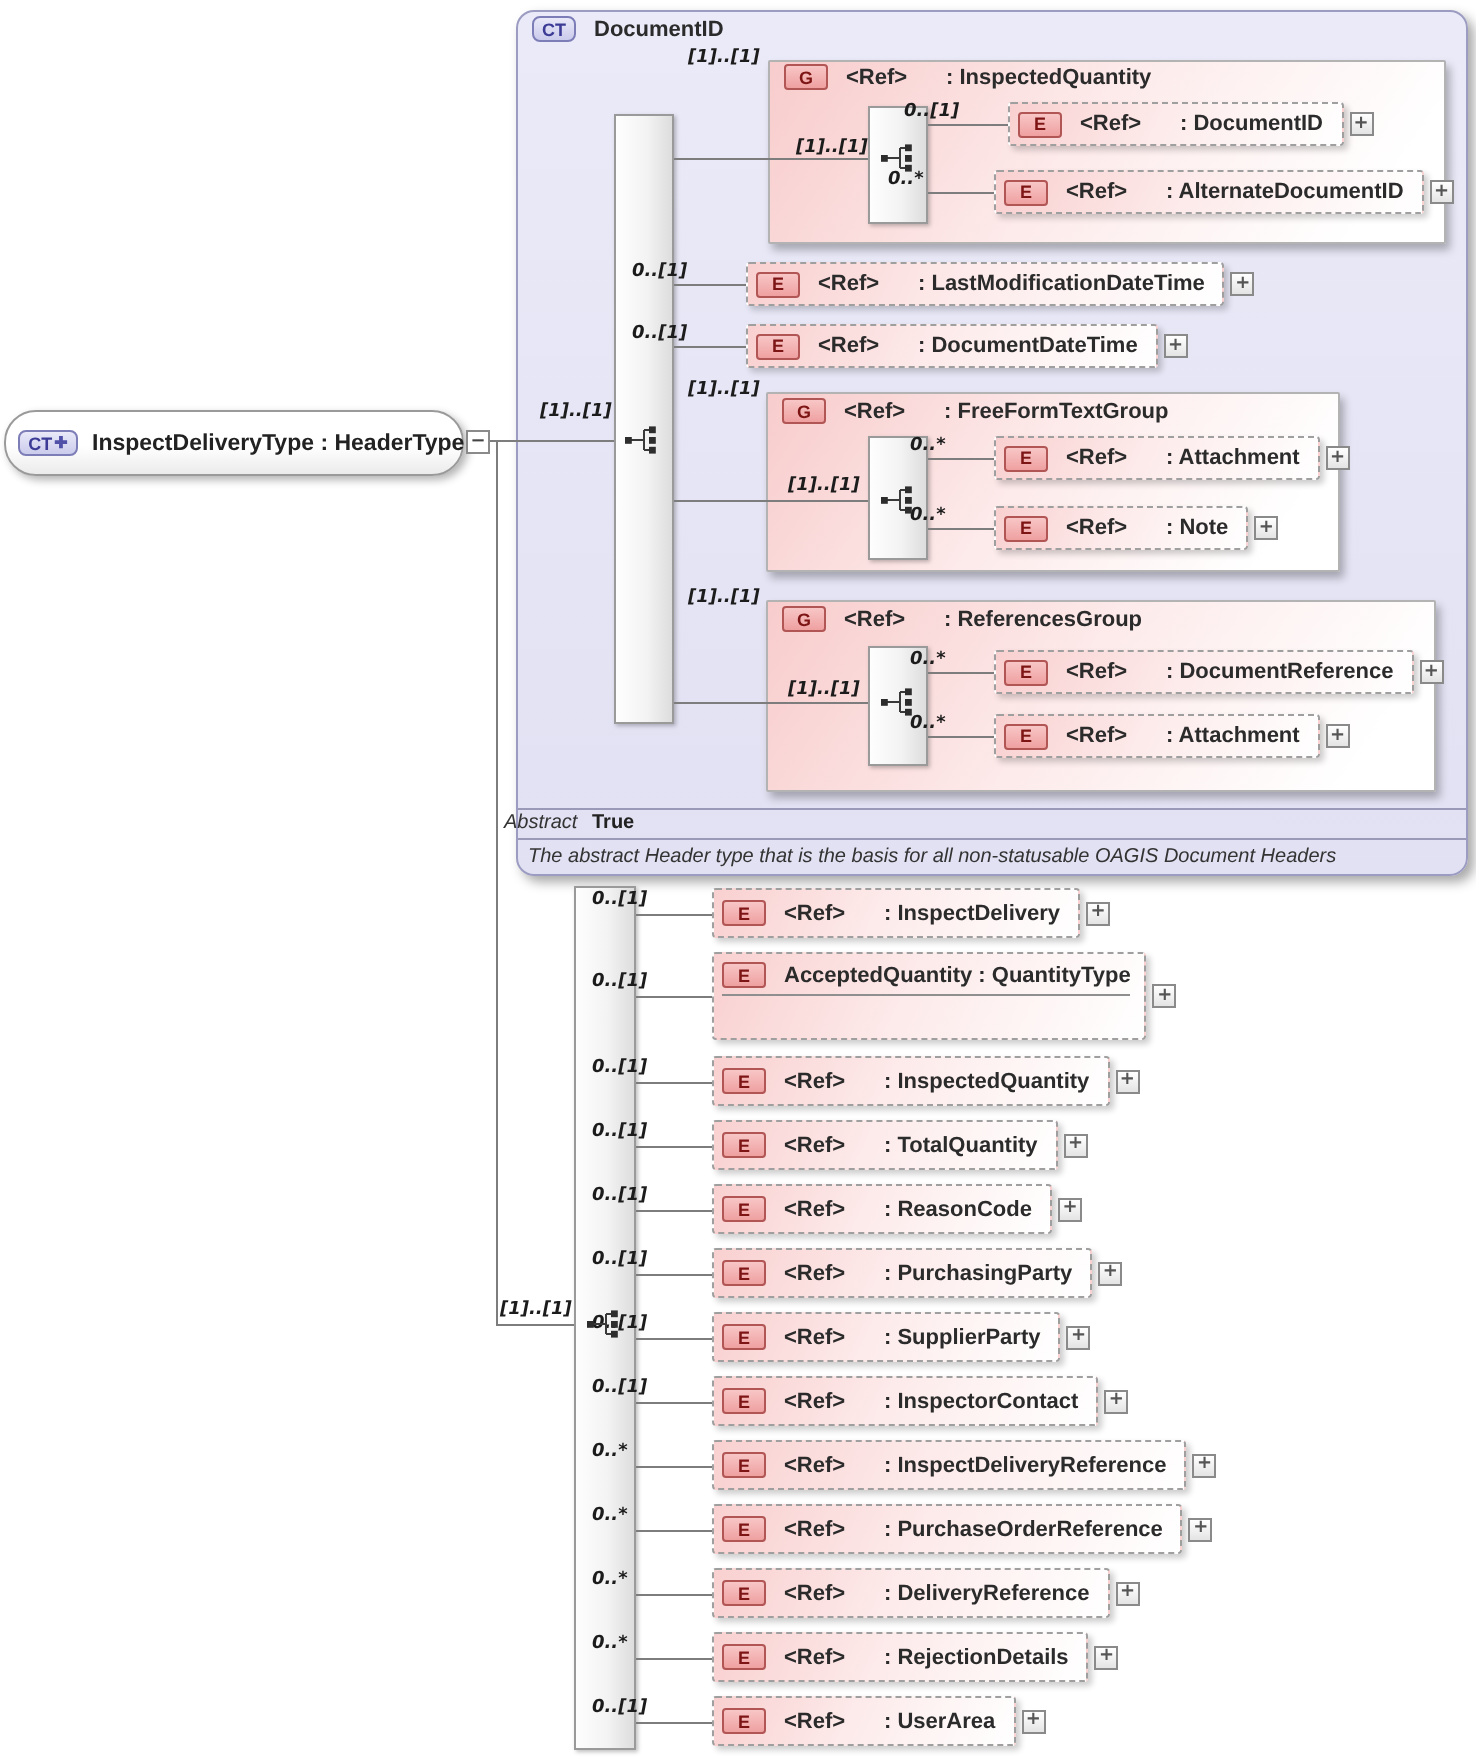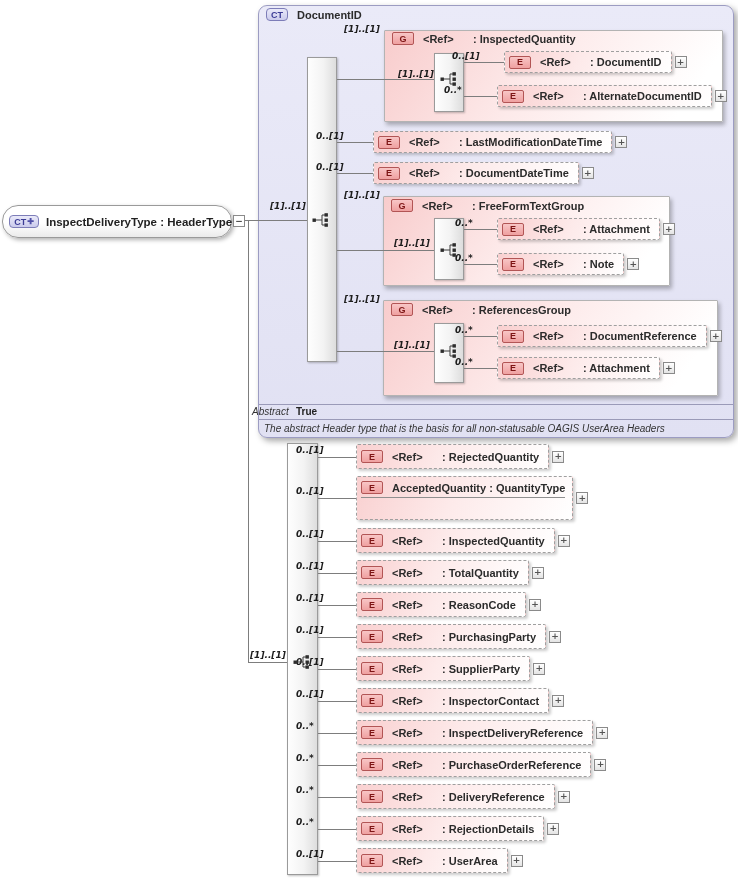--- a/index.html
+++ b/index.html
@@ -243,41 +243,41 @@
         <span class="ref">&lt;Ref&gt;</span>
         <span>: Attachment</span>
       </div>
     <div class="plus">+</div>
   </div>
 
   <div class="hsep" style="left:259px;top:404px;width:474px;"></div>
   <div class="abslbl" style="left:252px;top:406px;">Abstract</div>
   <div class="absval" style="left:296px;top:406px;">True</div>
   <div class="hsep" style="left:259px;top:419px;width:474px;"></div>
-  <div class="abslbl" style="left:264px;top:423px;">The abstract Header type that is the basis for all non-statusable OAGIS UserArea Headers</div>
+  <div class="abslbl" style="left:264px;top:423px;">The abstract Header type that is the basis for all non-statusable OAGIS Document Headers</div>
 
   <div class="bar" style="left:287px;top:443px;width:31px;height:432px;"></div>
   <svg class="seqicon" style="left:293px;top:654px;" viewBox="0 0 20 16">
     <line x1="2" y1="8" x2="10" y2="8" stroke="#3a3a3a"></line>
       <line x1="10" y1="3" x2="10" y2="13" stroke="#3a3a3a"></line>
     <line x1="10" y1="3" x2="14" y2="3" stroke="#3a3a3a"></line>
       <line x1="10" y1="13" x2="14" y2="13" stroke="#3a3a3a"></line>
     <rect x="0.5" y="6.5" width="3.4" height="3.4" fill="#2d2d2d"></rect>
       <rect x="12.5" y="1.2" width="3.4" height="3.4" fill="#2d2d2d"></rect>
     <rect x="12.5" y="6.5" width="3.4" height="3.4" fill="#2d2d2d"></rect>
       <rect x="12.5" y="11.4" width="3.4" height="3.4" fill="#2d2d2d"></rect>
   </svg>
 
   <div class="hl" style="left:318px;top:457px;width:38px;"></div>
   <div class="card" style="left:296px;top:445px;width:56px;">0..[1]</div>
   <div class="row" style="left:356px;top:444px;">
     <div class="ebox">
         <span class="badge e">E</span>
         <span class="ref">&lt;Ref&gt;</span>
-        <span>: RejectedQuantity</span>
+        <span>: InspectDelivery</span>
       </div>
     <div class="plus">+</div>
   </div>
 
   <div class="hl" style="left:318px;top:498px;width:38px;"></div>
   <div class="card" style="left:296px;top:486px;width:56px;">0..[1]</div>
   <div class="row" style="left:356px;top:476px;">
     <div class="ebox2">
       <div class="trow">
           <span class="badge e">E</span>

